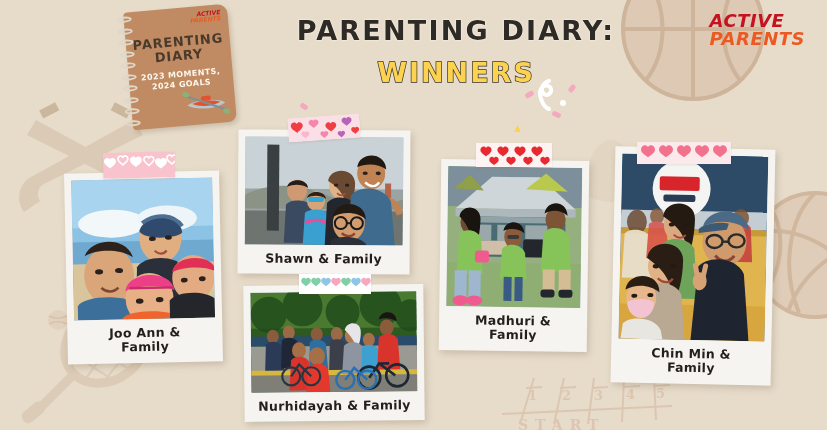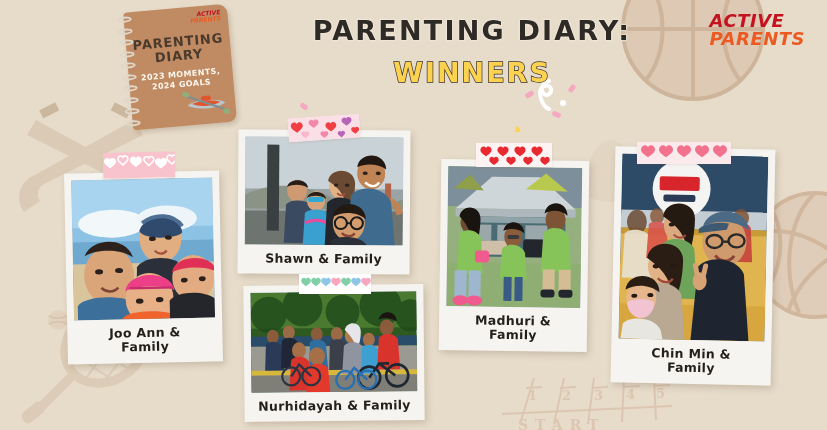--- a/index.html
+++ b/index.html
@@ -19,21 +19,21 @@
   .bg-doodle { position: absolute; opacity: 1; pointer-events: none; }
   #bg-hockey   { left: -6px;  top: 60px;  width: 180px; height: 180px; }
   #bg-racket   { left: 8px;   top: 282px; width: 160px; height: 150px; }
   #bg-basket   { left: 618px; top: -46px; width: 150px; height: 150px; }
   #bg-volley   { left: 748px; top: 188px; width: 135px; height: 135px; }
   #bg-track    { left: 482px; top: 366px; width: 200px; height: 66px; }
   #bg-shuttle  { left: 556px; top: 120px; width: 110px; height: 110px; opacity:.55;}
 
   
   #title-block {
-    position: absolute; left: 232px; top: 16px; width: 480px;
+    position: absolute; left: 216px; top: 16px; width: 480px;
     text-align: center; z-index: 6;
   }
   .title-line {
     font-family: "DejaVu Sans", sans-serif;
     font-weight: 700;
     color: #2e2a26;
     letter-spacing: 2.2px;
     line-height: 1.08;
     -webkit-text-stroke: 0.6px #fff;
     paint-order: stroke fill;

